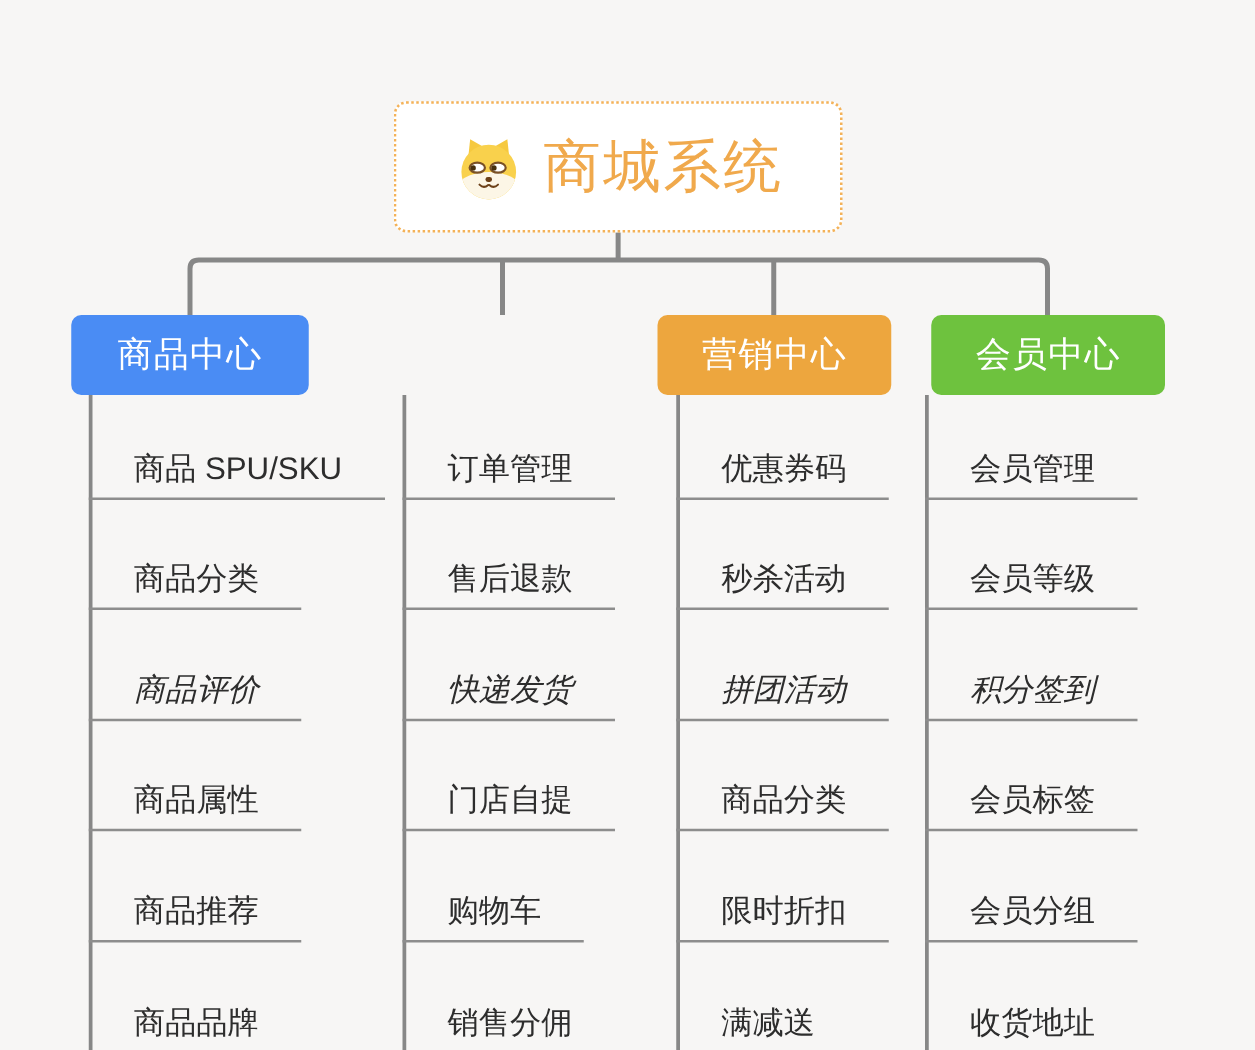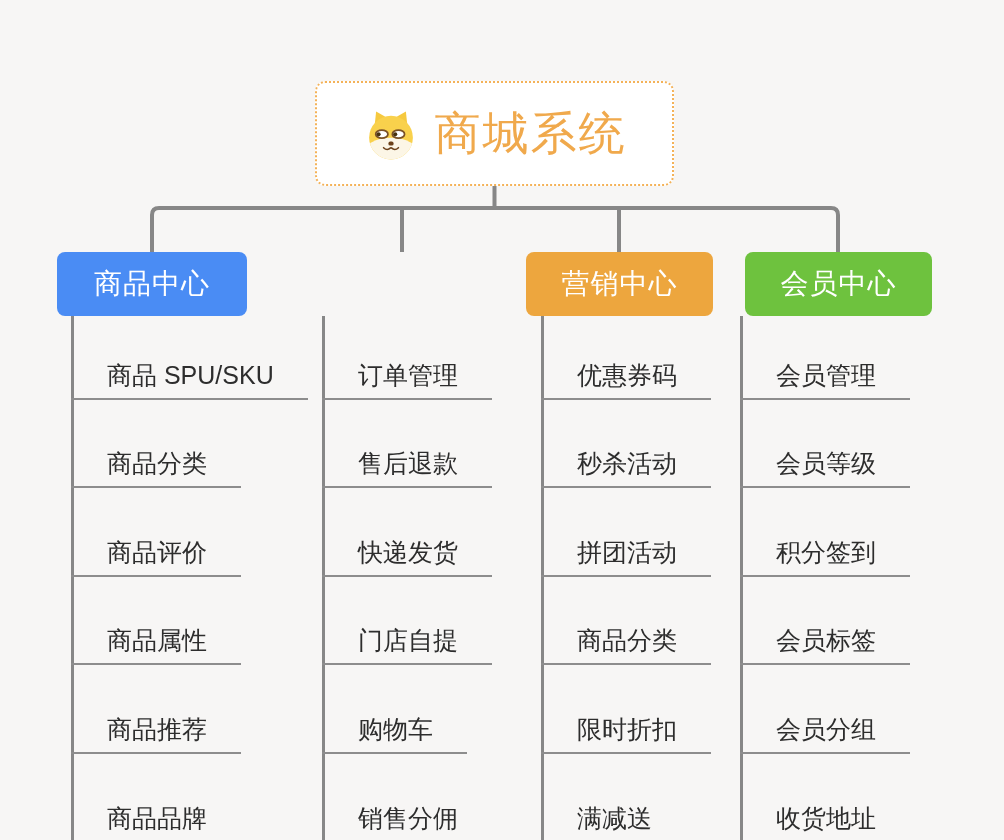--- a/index.html
+++ b/index.html
@@ -57,21 +57,21 @@
     position:absolute;left:-3px;
     display:inline-block;width:max-content;
     padding:0 34px 7px 36px;
     border-bottom:2px solid #8d8d8d;
     font-size:25px;line-height:1.25;color:#2d2d2d;
     white-space:nowrap;
     cursor:default;
   }
   .l1{bottom:443px;}
   .l2{bottom:355px;}
-  .l3{bottom:266px;}
+  .l3{bottom:266px;font-style:italic;}
   .l4{bottom:178px;}
   .l5{bottom:89px;}
   .l6{bottom:0;}
 </style>
 </head>
 <body>
 
 <div class="canvas">
 
   <svg class="wires" viewBox="0 0 1004 840" xmlns="http://www.w3.org/2000/svg">

